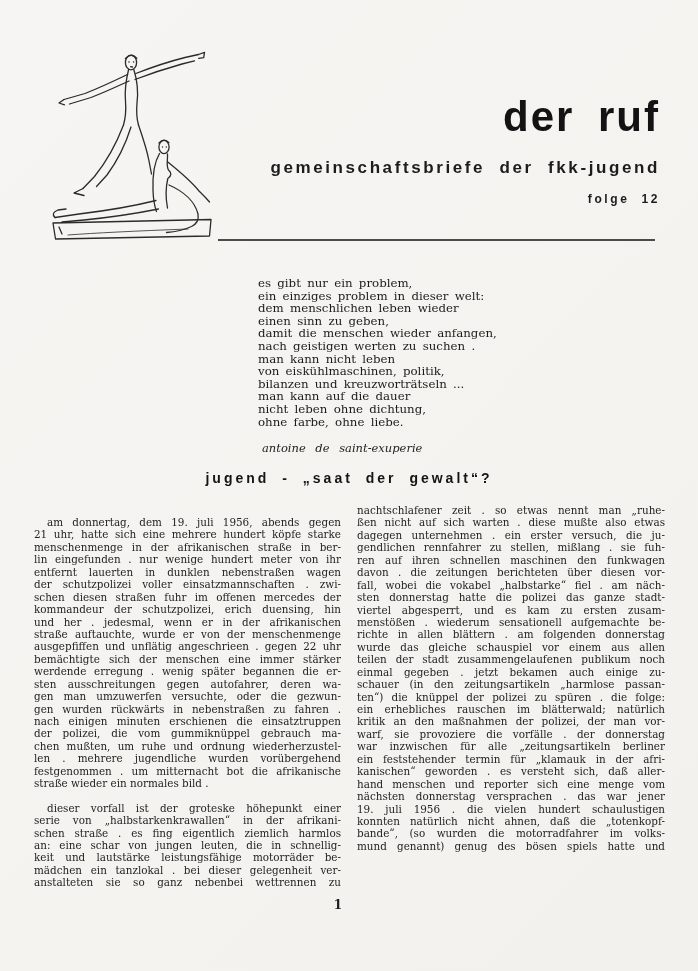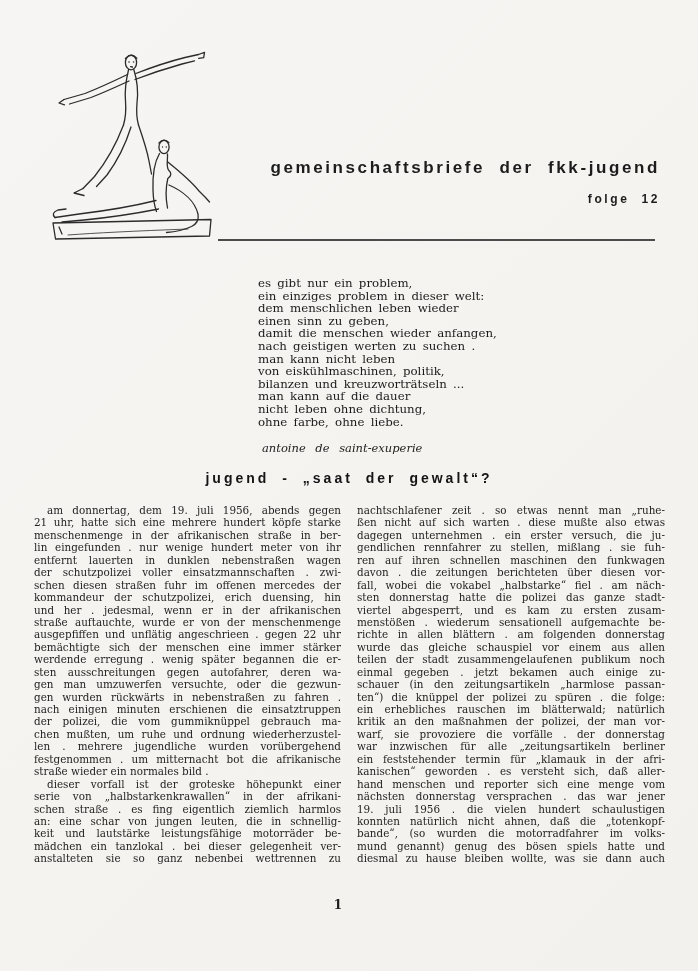--- a/index.html
+++ b/index.html
@@ -62,21 +62,21 @@
     font-family:"DejaVu Serif", serif;
     font-size:10.4px;line-height:12.45px;color:#232323;
   }
   .column-left{left:34px;width:307px;}
   .column-right{left:357px;width:308px;}
   .column div{
     text-align:justify;text-align-last:justify;
     height:12.45px;overflow:hidden;white-space:nowrap0;
   }
   .column div.flush{text-align-last:left;}
-  .column div.indent{padding-left:13px;}
+  .column div.indent{padding-left:13px;margin-top:12px;}
   
   .page-number{
     position:absolute;left:326px;top:898px;width:24px;
     text-align:center;
     font-family:"DejaVu Serif", serif;font-size:12px;font-weight:bold;color:#1e1e1e;
   }
 </style>
 </head>
 <body>
 
@@ -117,20 +117,21 @@
       <path d="M111.5,105.5 C106.5,114 104.5,128 105,142 C105.2,151 106.5,158 108.5,163.5"></path>
       <path d="M119.5,106 C119.8,113 118,118 120.5,122 Q125.5,126.5 119.8,130.5 C117.8,139 117.6,150 119.5,160"></path>
       <path d="M119.8,114 C131,123 143,133 151,143 L157.5,149.5 l4,4.5"></path>
       <path d="M108,152.5 C86,158 56,163 31,166 L7,169.5"></path>
       <path d="M7,169.5 q-4.5,-4.5 3,-7.5 l8,-1"></path>
       <path d="M110.5,161 C88,165.5 61,169.5 36,172 L14,174"></path>
       <path d="M121,137 C136,143.5 147,154 150,166 C151,171.5 148.5,176 143.5,178.5 C135,182.5 126,184 118.5,184.5"></path>
     </g>
   </svg>
 
+  <div class="masthead-title">der ruf</div>
   <div class="masthead-subtitle">gemeinschaftsbriefe der fkk-jugend</div>
   <div class="masthead-issue">folge 12</div>
   <div class="masthead-rule"></div>
 
   <div class="poem">
       <div>es gibt nur ein problem,</div>
       <div>ein einziges problem in dieser welt:</div>
       <div>dem menschlichen leben wieder</div>
       <div>einen sinn zu geben,</div>
       <div>damit die menschen wieder anfangen,</div>
@@ -199,18 +200,17 @@
       <div>warf, sie provoziere die vorfälle . der donnerstag</div>
       <div>war inzwischen für alle „zeitungsartikeln berliner</div>
       <div>ein feststehender termin für „klamauk in der afri-</div>
       <div>kanischen“ geworden . es versteht sich, daß aller-</div>
       <div>hand menschen und reporter sich eine menge vom</div>
       <div>nächsten donnerstag versprachen . das war jener</div>
       <div>19. juli 1956 . die vielen hundert schaulustigen</div>
       <div>konnten natürlich nicht ahnen, daß die „totenkopf-</div>
       <div>bande“, (so wurden die motorradfahrer im volks-</div>
       <div>mund genannt) genug des bösen spiels hatte und</div>
-      <div>diesmal zu hause bleiben wollte, was sie dann auch</div>
     </div>
 
   <div class="page-number">1</div>
 
 </div>
 
 </body></html>

